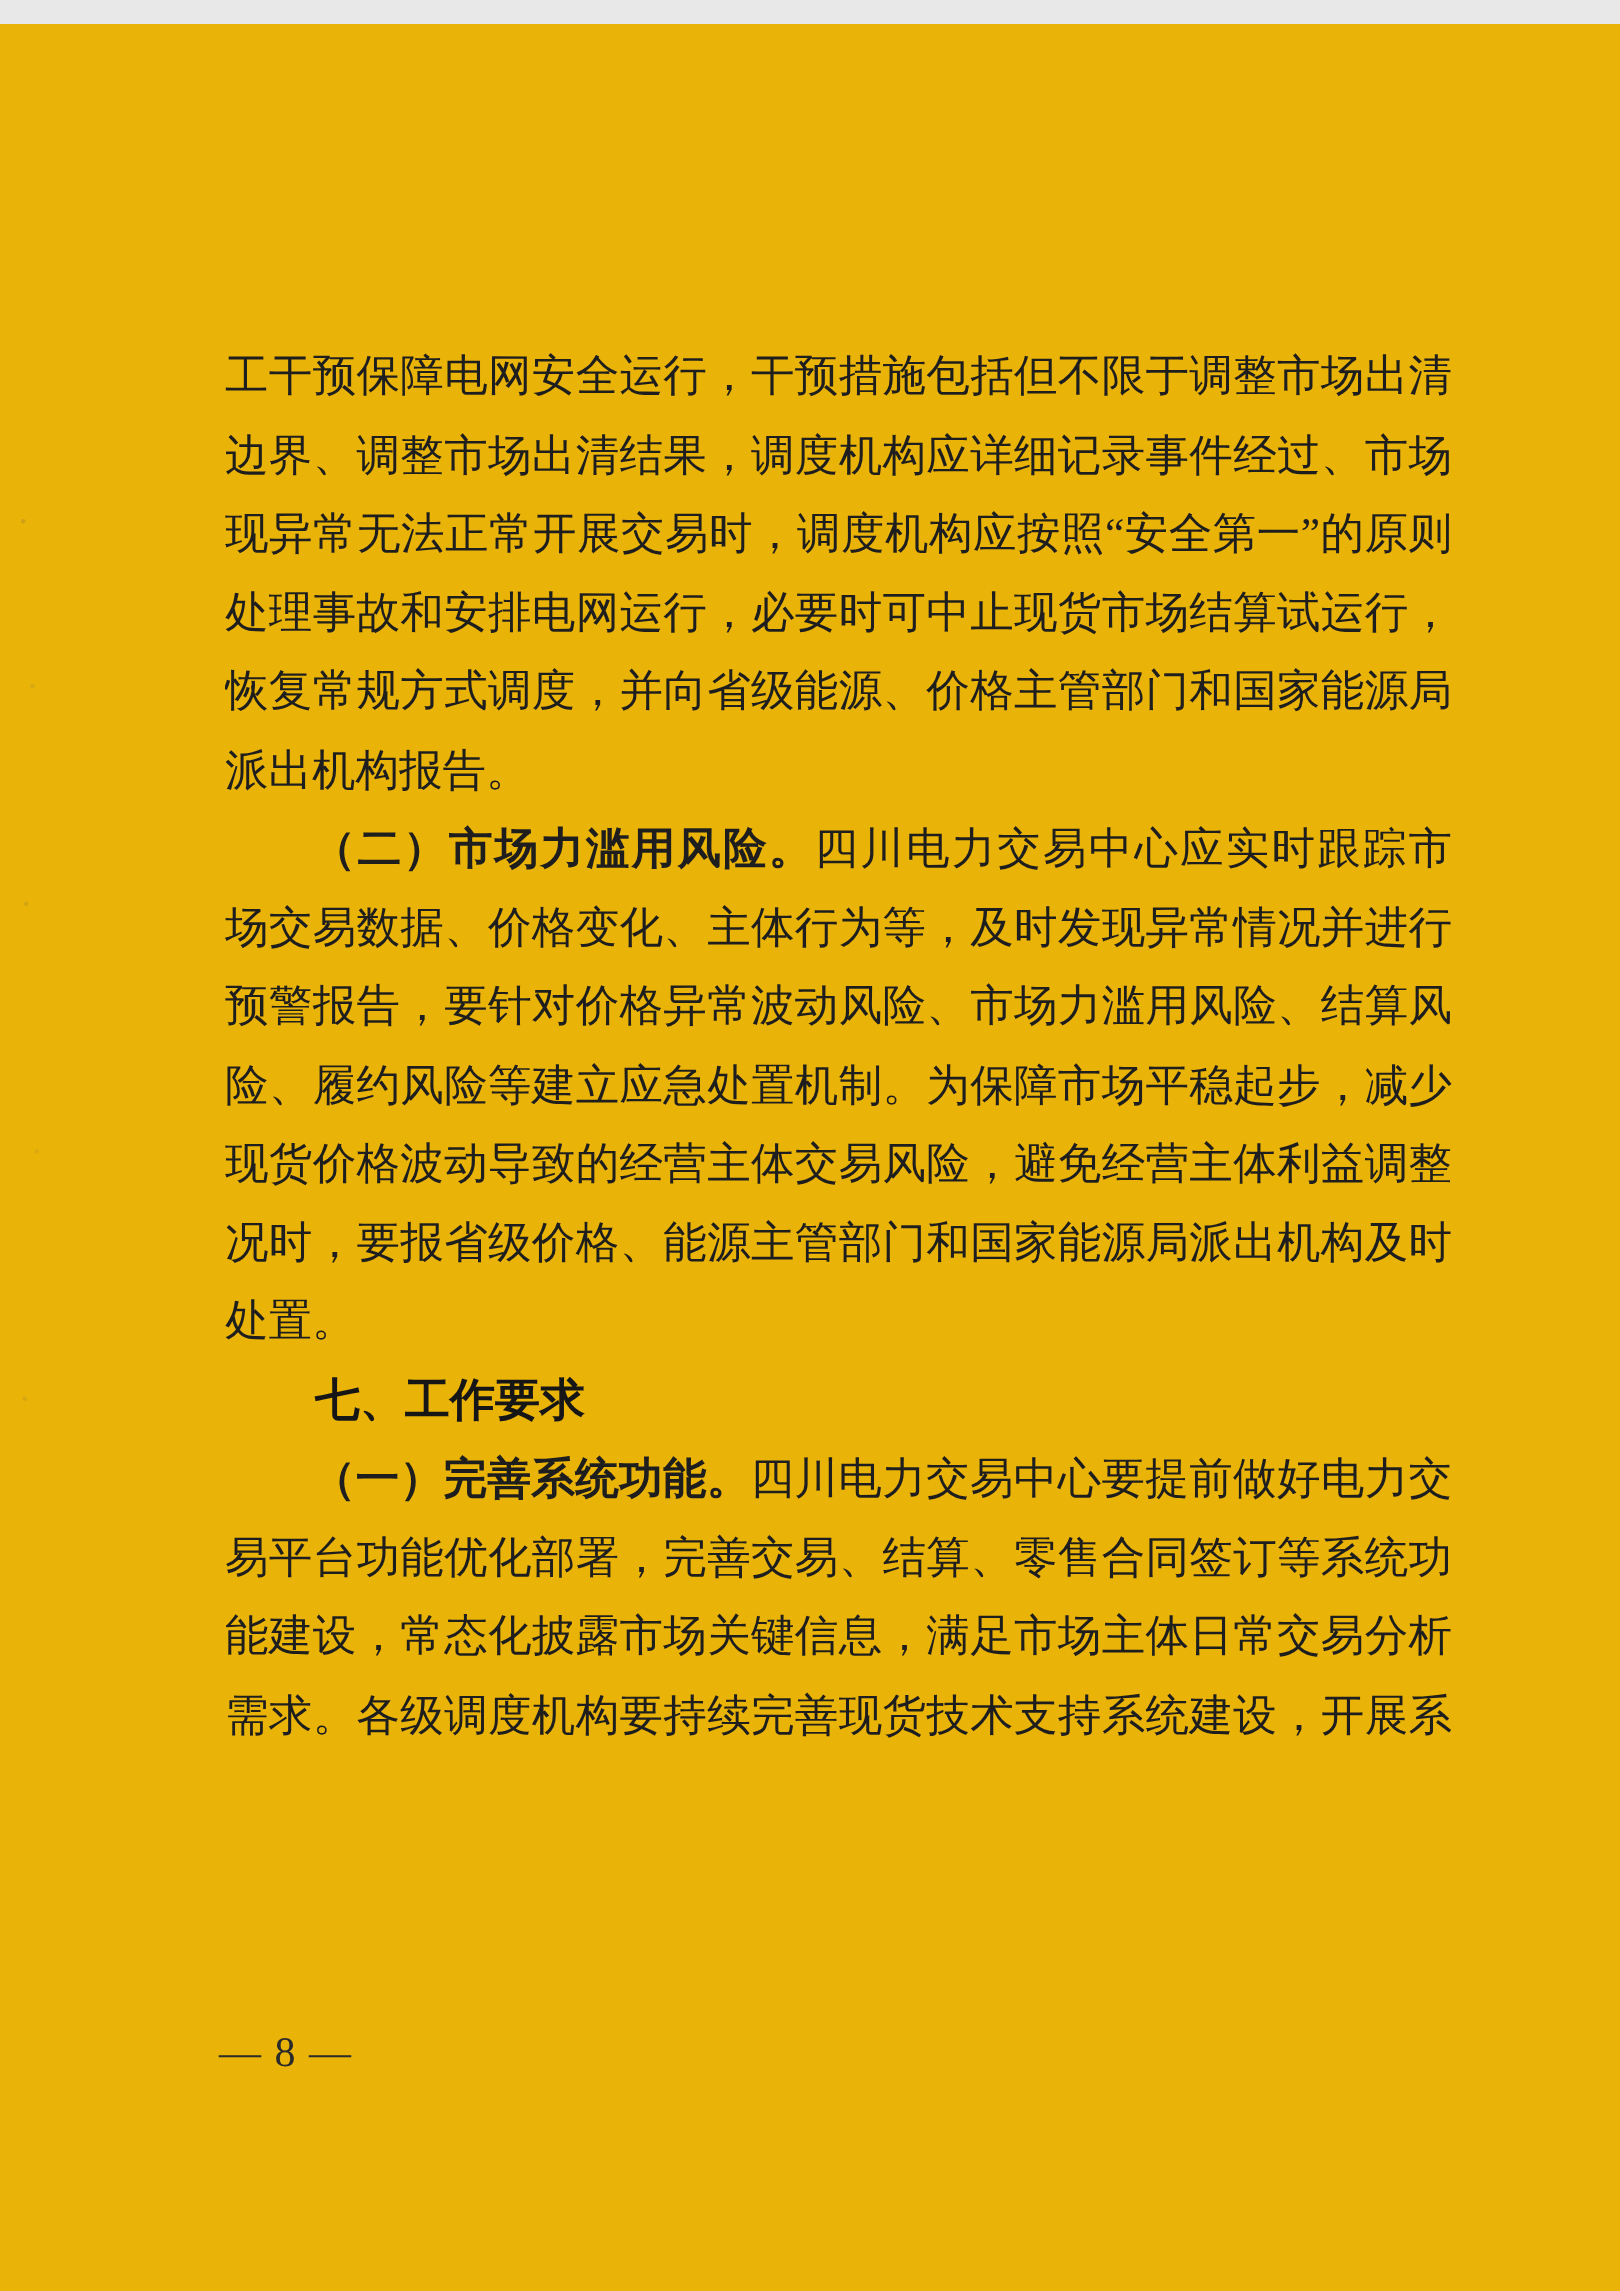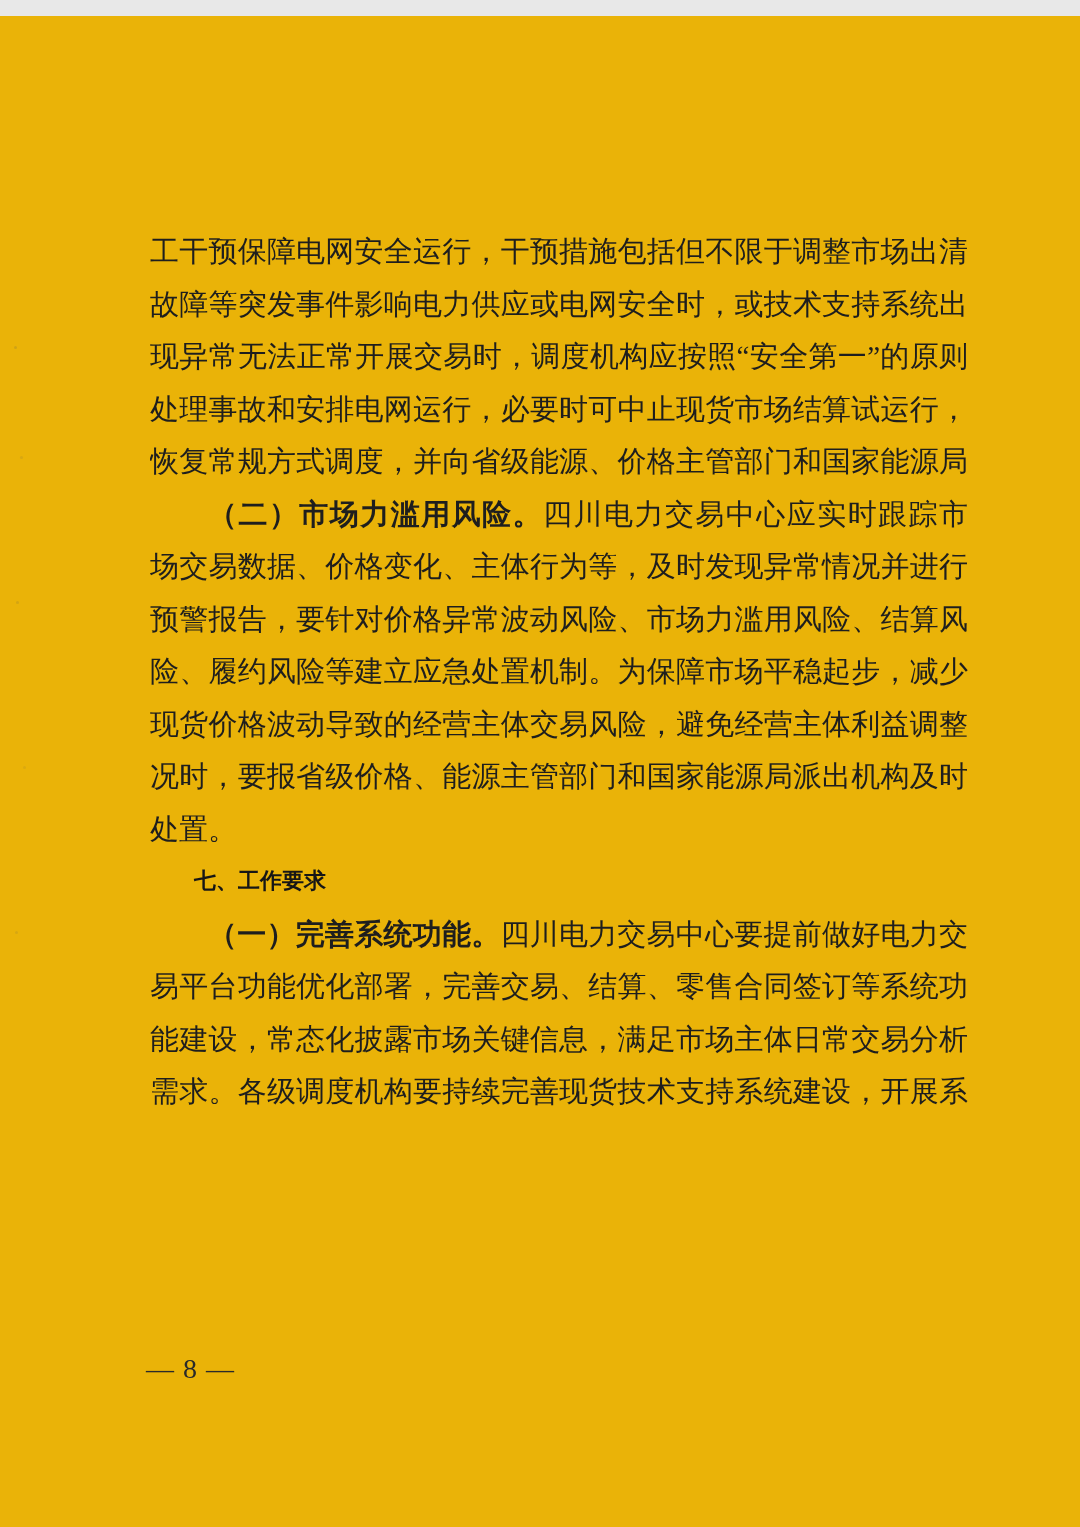--- a/index.html
+++ b/index.html
@@ -56,21 +56,21 @@
   }
   .line.indent {
     text-indent: 2em;
   }
   .lead {
     font-weight: 700;
   }
   .line.heading {
     font-family: "Liberation Sans", "DejaVu Sans", sans-serif;
     font-weight: 700;
-    font-size: 22px;
+    font-size: 30px;
     color: #161616;
   }
   .footer {
     position: absolute;
     left: 146px;
     top: 1336px;
     font-size: 28px;
     line-height: 34px;
     color: #2a2a2a;
     letter-spacing: 1px;
@@ -78,24 +78,25 @@
   }
 </style>
 </head>
 <body>
 
 <div class="page">
 
   <div class="text-block">
 
     <div class="line"><span>工干预保障电网安全运行，干预措施包括但不限于调整市场出清</span></div>
-    <div class="line"><span>故障等突发事件影响电力供应或电网安全时，或技术支持系统出</span></div>
+    <div class="line"><span>边界、调整市场出清结果，调度机构应详细记录事件经过、市场</span></div>
     <div class="line"><span>现异常无法正常开展交易时，调度机构应按照“安全第一”的原则</span></div>
     <div class="line"><span>处理事故和安排电网运行，必要时可中止现货市场结算试运行，</span></div>
     <div class="line"><span>恢复常规方式调度，并向省级能源、价格主管部门和国家能源局</span></div>
+    <div class="line short"><span>派出机构报告。</span></div>
 
     <div class="line indent"><span class="lead">（二）市场力滥用风险。</span><span>四川电力交易中心应实时跟踪市</span></div>
     <div class="line"><span>场交易数据、价格变化、主体行为等，及时发现异常情况并进行</span></div>
     <div class="line"><span>预警报告，要针对价格异常波动风险、市场力滥用风险、结算风</span></div>
     <div class="line"><span>险、履约风险等建立应急处置机制。为保障市场平稳起步，减少</span></div>
     <div class="line"><span>现货价格波动导致的经营主体交易风险，避免经营主体利益调整</span></div>
     <div class="line"><span>况时，要报省级价格、能源主管部门和国家能源局派出机构及时</span></div>
     <div class="line short"><span>处置。</span></div>
 
     <div class="line heading short indent"><span>七、工作要求</span></div>

